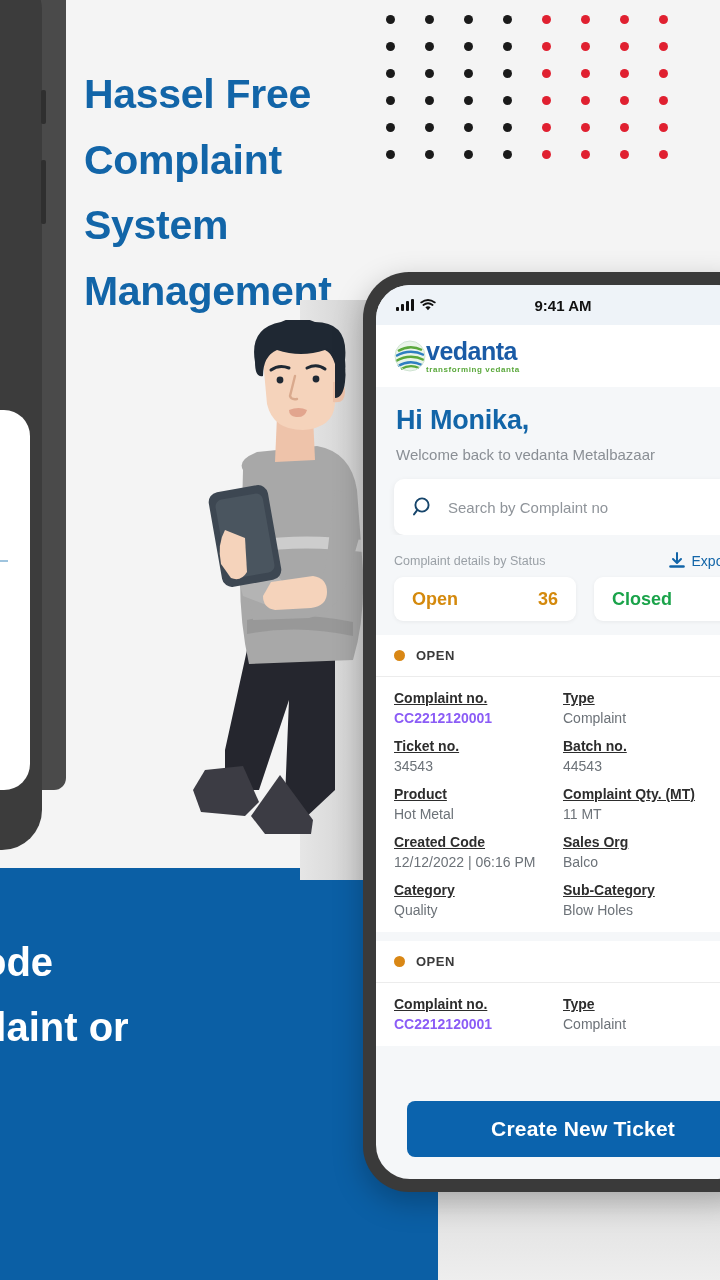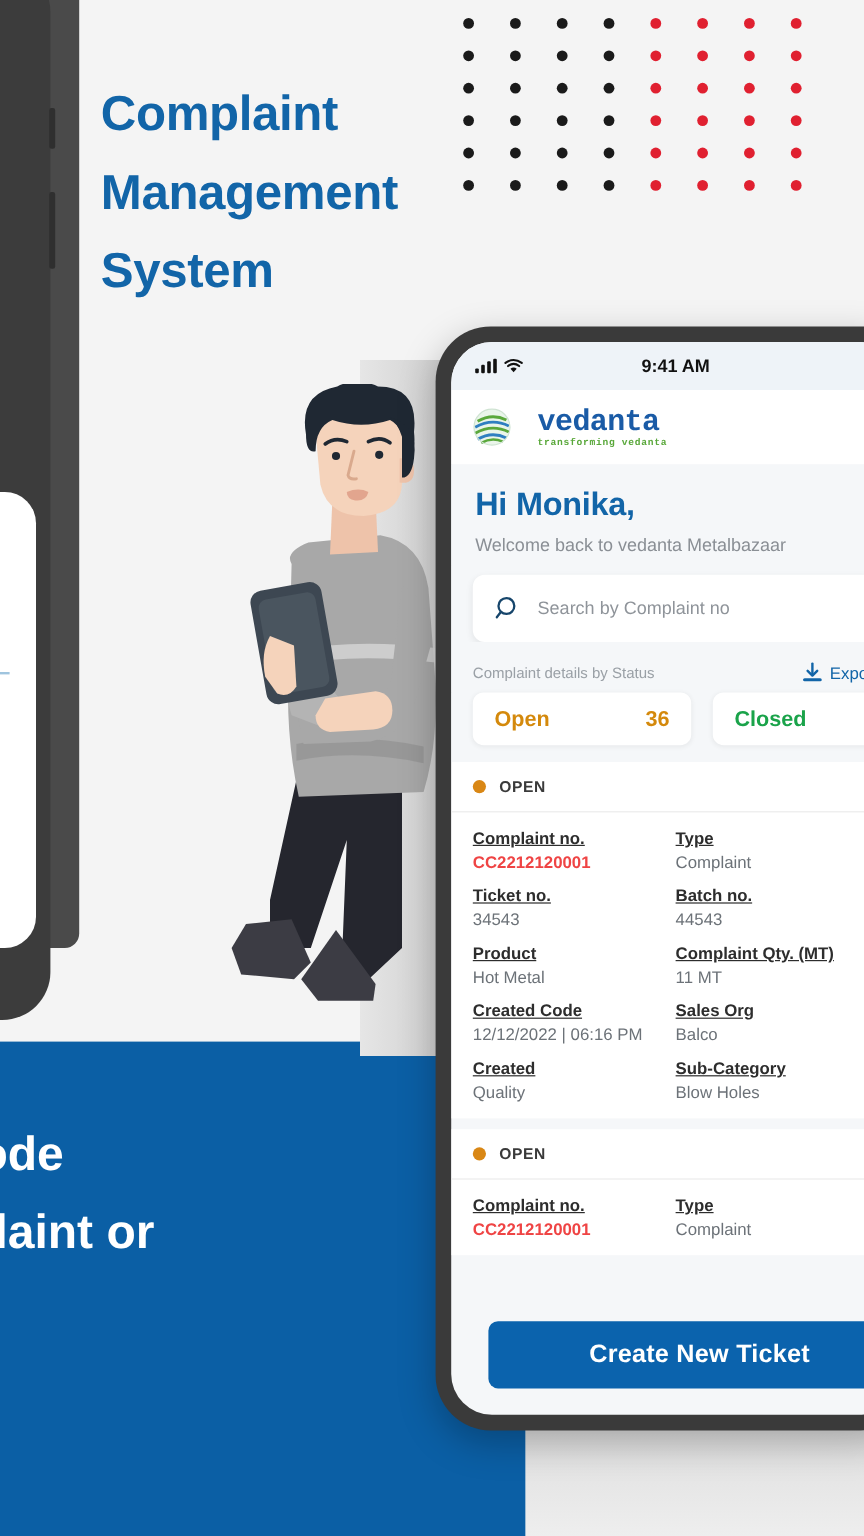--- a/index.html
+++ b/index.html
@@ -69,21 +69,21 @@
                padding:0 20px; position:relative; }
   .sb-time { position:absolute; left:0; right:0; text-align:center;
              font-size:15px; font-weight:bold; color:#111; }
   .sb-left { display:flex; align-items:center; gap:6px; z-index:2; }
 
   .bars { display:flex; align-items:flex-end; gap:2px; height:12px; }
   .bars i { display:block; width:3px; background:#111; border-radius:1px; }
 
   
   .appbar { height:62px; background:#ffffff; display:flex; align-items:center; padding:0 18px; }
-  .logo { display:flex; align-items:center; gap:22px;font-family:Liberation Mono, monospace; }
+  .logo { display:flex; align-items:center; gap:0; }
   .logo-text { line-height:1; }
   .logo-word { font-size:25px; font-weight:bold; color:#1a5ba6; letter-spacing:-0.5px; }
   .logo-tag { font-size:8px; font-weight:bold; color:#5aa83b; letter-spacing:.6px;
               margin-top:2px; text-align:right; }
 
   
   .greet { padding:18px 20px 8px; background:#f5f7f9; }
   .greet h2 { font-size:27px; color:#1265a8; font-weight:bold; letter-spacing:-0.2px; }
   .greet p  { font-size:15px; color:#8a8f95; margin-top:10px; white-space:nowrap; }
 
@@ -110,21 +110,21 @@
   
   .card { background:#fff; }
   .card + .card { margin-top:9px; }
   .card-head { display:flex; align-items:center; gap:11px; padding:13px 18px;
                border-bottom:1px solid #ececec; }
   .card-head .dot-s { width:11px; height:11px; border-radius:50%; background:#d98715; }
   .card-head .st { font-size:13px; font-weight:bold; color:#3a3a3a; letter-spacing:.5px; }
   .grid { display:grid; grid-template-columns:1fr 1fr; padding:13px 18px 14px; row-gap:12px; }
   .cell .k { font-size:14px; font-weight:bold; color:#2d2d2d;text-decoration:underline; }
   .cell .v { font-size:14px; color:#6c7278; margin-top:4px; white-space:nowrap; }
-  .cell .v.link { color:#ef4444; font-weight:bold; }
+  .cell .v.link { color:#8b5cf6; font-weight:bold; }
 
   
   .cta { position:absolute; left:31px; bottom:22px; width:352px; height:56px;
          background:#0b63ad; border-radius:8px; color:#fff;
          display:flex; align-items:center; justify-content:center;
          font-size:21px; font-weight:bold; letter-spacing:.2px; }
 
   
   #blue-text { position:absolute; left:-118px; top:930px; width:560px;
                color:#fff; font-size:40px; font-weight:bold; line-height:1.62;
@@ -201,23 +201,24 @@
   <div id="left-phone">
     <div class="lp-btn" style="top:120px;height:34px;"></div>
     <div class="lp-btn" style="top:190px;height:64px;"></div>
     <div class="screen">
       <div class="s-line" style="left:10px; top:150px; width:70px;"></div>
 
     </div>
   </div>
 
   <div id="headline">
+    <div>Hassel Free</div>
     <div>Complaint</div>
+    <div>System</div>
     <div>Management</div>
-    <div>System</div>
   </div>
 
   <div id="wall"></div>
   <svg id="person" viewBox="0 0 210 560">
 
     <path d="M62 330 L150 330 L150 470 L118 500 L100 478 L104 380 L74 470 L40 470 L40 430 Z" fill="#25262e"></path>
     <path d="M95 455 L128 500 L126 514 L80 514 L66 496 Z" fill="#3c3c44"></path>
     <path d="M20 450 L58 446 L74 482 L60 496 L16 492 L8 470 Z" fill="#3c3c44"></path>
 
     <path d="M58 150 Q52 140 72 132 L132 126 Q166 132 172 170 L178 250 Q180 300 168 340 L64 344 Q52 290 56 230 Z" fill="#a8a8a8"></path>
@@ -365,21 +366,21 @@
             </div>
             <div class="cell">
               <div class="k">Created Code</div>
               <div class="v">12/12/2022 | 06:16 PM</div>
             </div>
             <div class="cell">
               <div class="k">Sales Org</div>
               <div class="v">Balco</div>
             </div>
             <div class="cell">
-              <div class="k">Created</div>
+              <div class="k">Category</div>
               <div class="v">Quality</div>
             </div>
             <div class="cell">
               <div class="k">Sub-Category</div>
               <div class="v">Blow Holes</div>
             </div>
           </div>
         </div>
 
         <div class="card">

